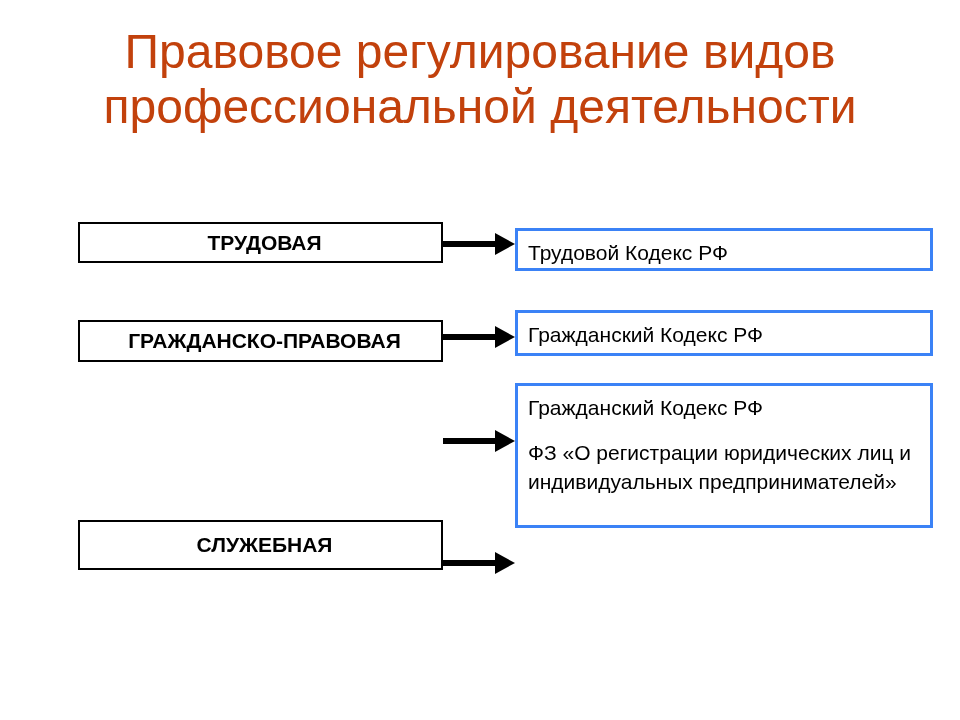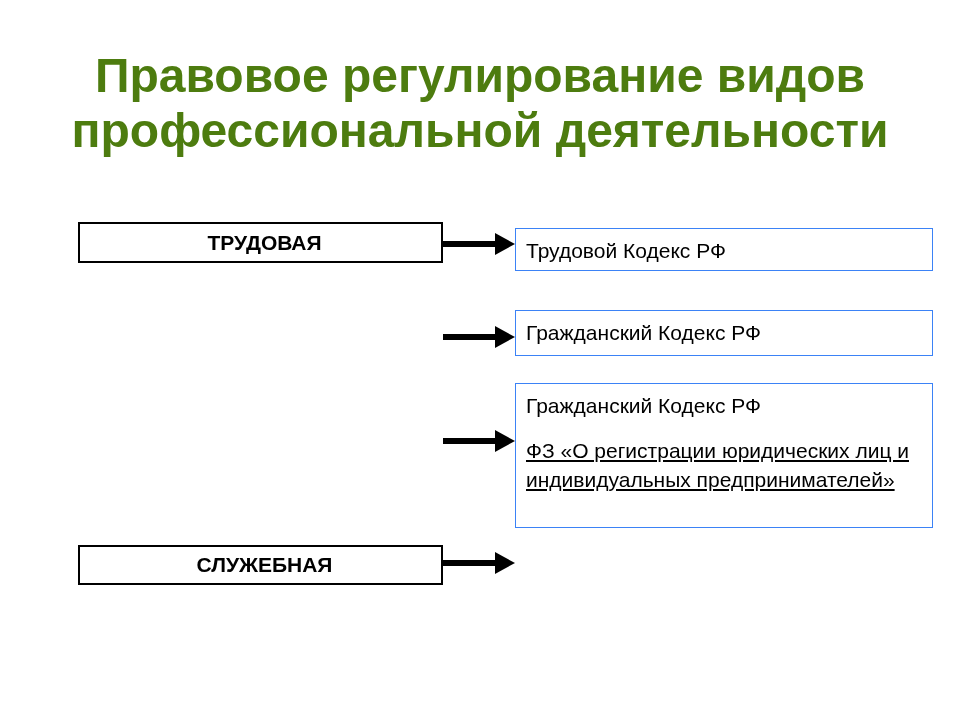--- a/index.html
+++ b/index.html
@@ -11,61 +11,60 @@
     position: relative;
     width: 960px;
     height: 720px;
     background: #ffffff;
     font-family: "Liberation Sans", sans-serif;
     color: #000000;
     overflow: hidden;
   }
   .title {
     position: absolute;
-    top: 48px;
+    top: 24px;
     left: 30px;
     width: 900px;
     text-align: center;
     font-size: 48px;
     line-height: 1.15;
-    font-weight: 700;
-    color: #4d7c0f;
+    font-weight: 400;
+    color: #c2410c;
   }
   .activity-box {
     position: absolute;
     left: 78px;
     width: 365px;
     border: 2px solid #000000;
     background: #ffffff;
     box-sizing: border-box;
     display: flex;
     align-items: center;
     justify-content: center;
     font-size: 21px;
     font-weight: bold;
     text-align: center;
     padding-left: 8px;
   }
   .reg-box {
     position: absolute;
     left: 515px;
     width: 418px;
-    border: 1px solid #3b82f6;
+    border: 3px solid #3b82f6;
     background: #ffffff;
     box-sizing: border-box;
     padding: 8px 12px 8px 10px;
     font-size: 21px;
     line-height: 1.35;
   }
   .reg-box p {
     margin: 0;
   }
   .reg-box p + p {
     margin-top: 17px;
-    text-decoration: underline;
   }
   .arrow {
     position: absolute;
     left: 443px;
     display: flex;
     align-items: center;
     width: 72px;
     height: 22px;
   }
   .arrow-line {
@@ -77,21 +76,21 @@
     width: 0;
     height: 0;
     border-top: 11px solid transparent;
     border-bottom: 11px solid transparent;
     border-left: 20px solid #000000;
   }
   
   .act-1 { top: 222px; height: 41px; }
   .act-2 { top: 320px; height: 42px; }
   .act-3 { top: 413px; height: 42px; }
-  .act-4 { top: 545px; height: 40px; }
+  .act-4 { top: 520px; height: 50px; }
   .reg-1 { top: 228px; height: 43px; }
   .reg-2 { top: 310px; height: 46px; }
   .reg-3 { top: 383px; height: 145px; }
   .reg-4 { top: 543px; height: 146px; }
   .arr-1 { top: 233px; }
   .arr-2 { top: 326px; }
   .arr-3 { top: 430px; }
   .arr-4 { top: 552px; }
 </style>
 </head>
@@ -103,20 +102,21 @@
 
   <div class="activity-box act-1">ТРУДОВАЯ</div>
   <div class="arrow arr-1">
     <div class="arrow-line"></div>
     <div class="arrow-head"></div>
   </div>
   <div class="reg-box reg-1">
     <p>Трудовой Кодекс РФ</p>
   </div>
 
+  <div class="activity-box act-2">ГРАЖДАНСКО-ПРАВОВАЯ</div>
   <div class="arrow arr-2">
     <div class="arrow-line"></div>
     <div class="arrow-head"></div>
   </div>
   <div class="reg-box reg-2">
     <p>Гражданский  Кодекс РФ</p>
   </div>
 
   <div class="arrow arr-3">
     <div class="arrow-line"></div>

